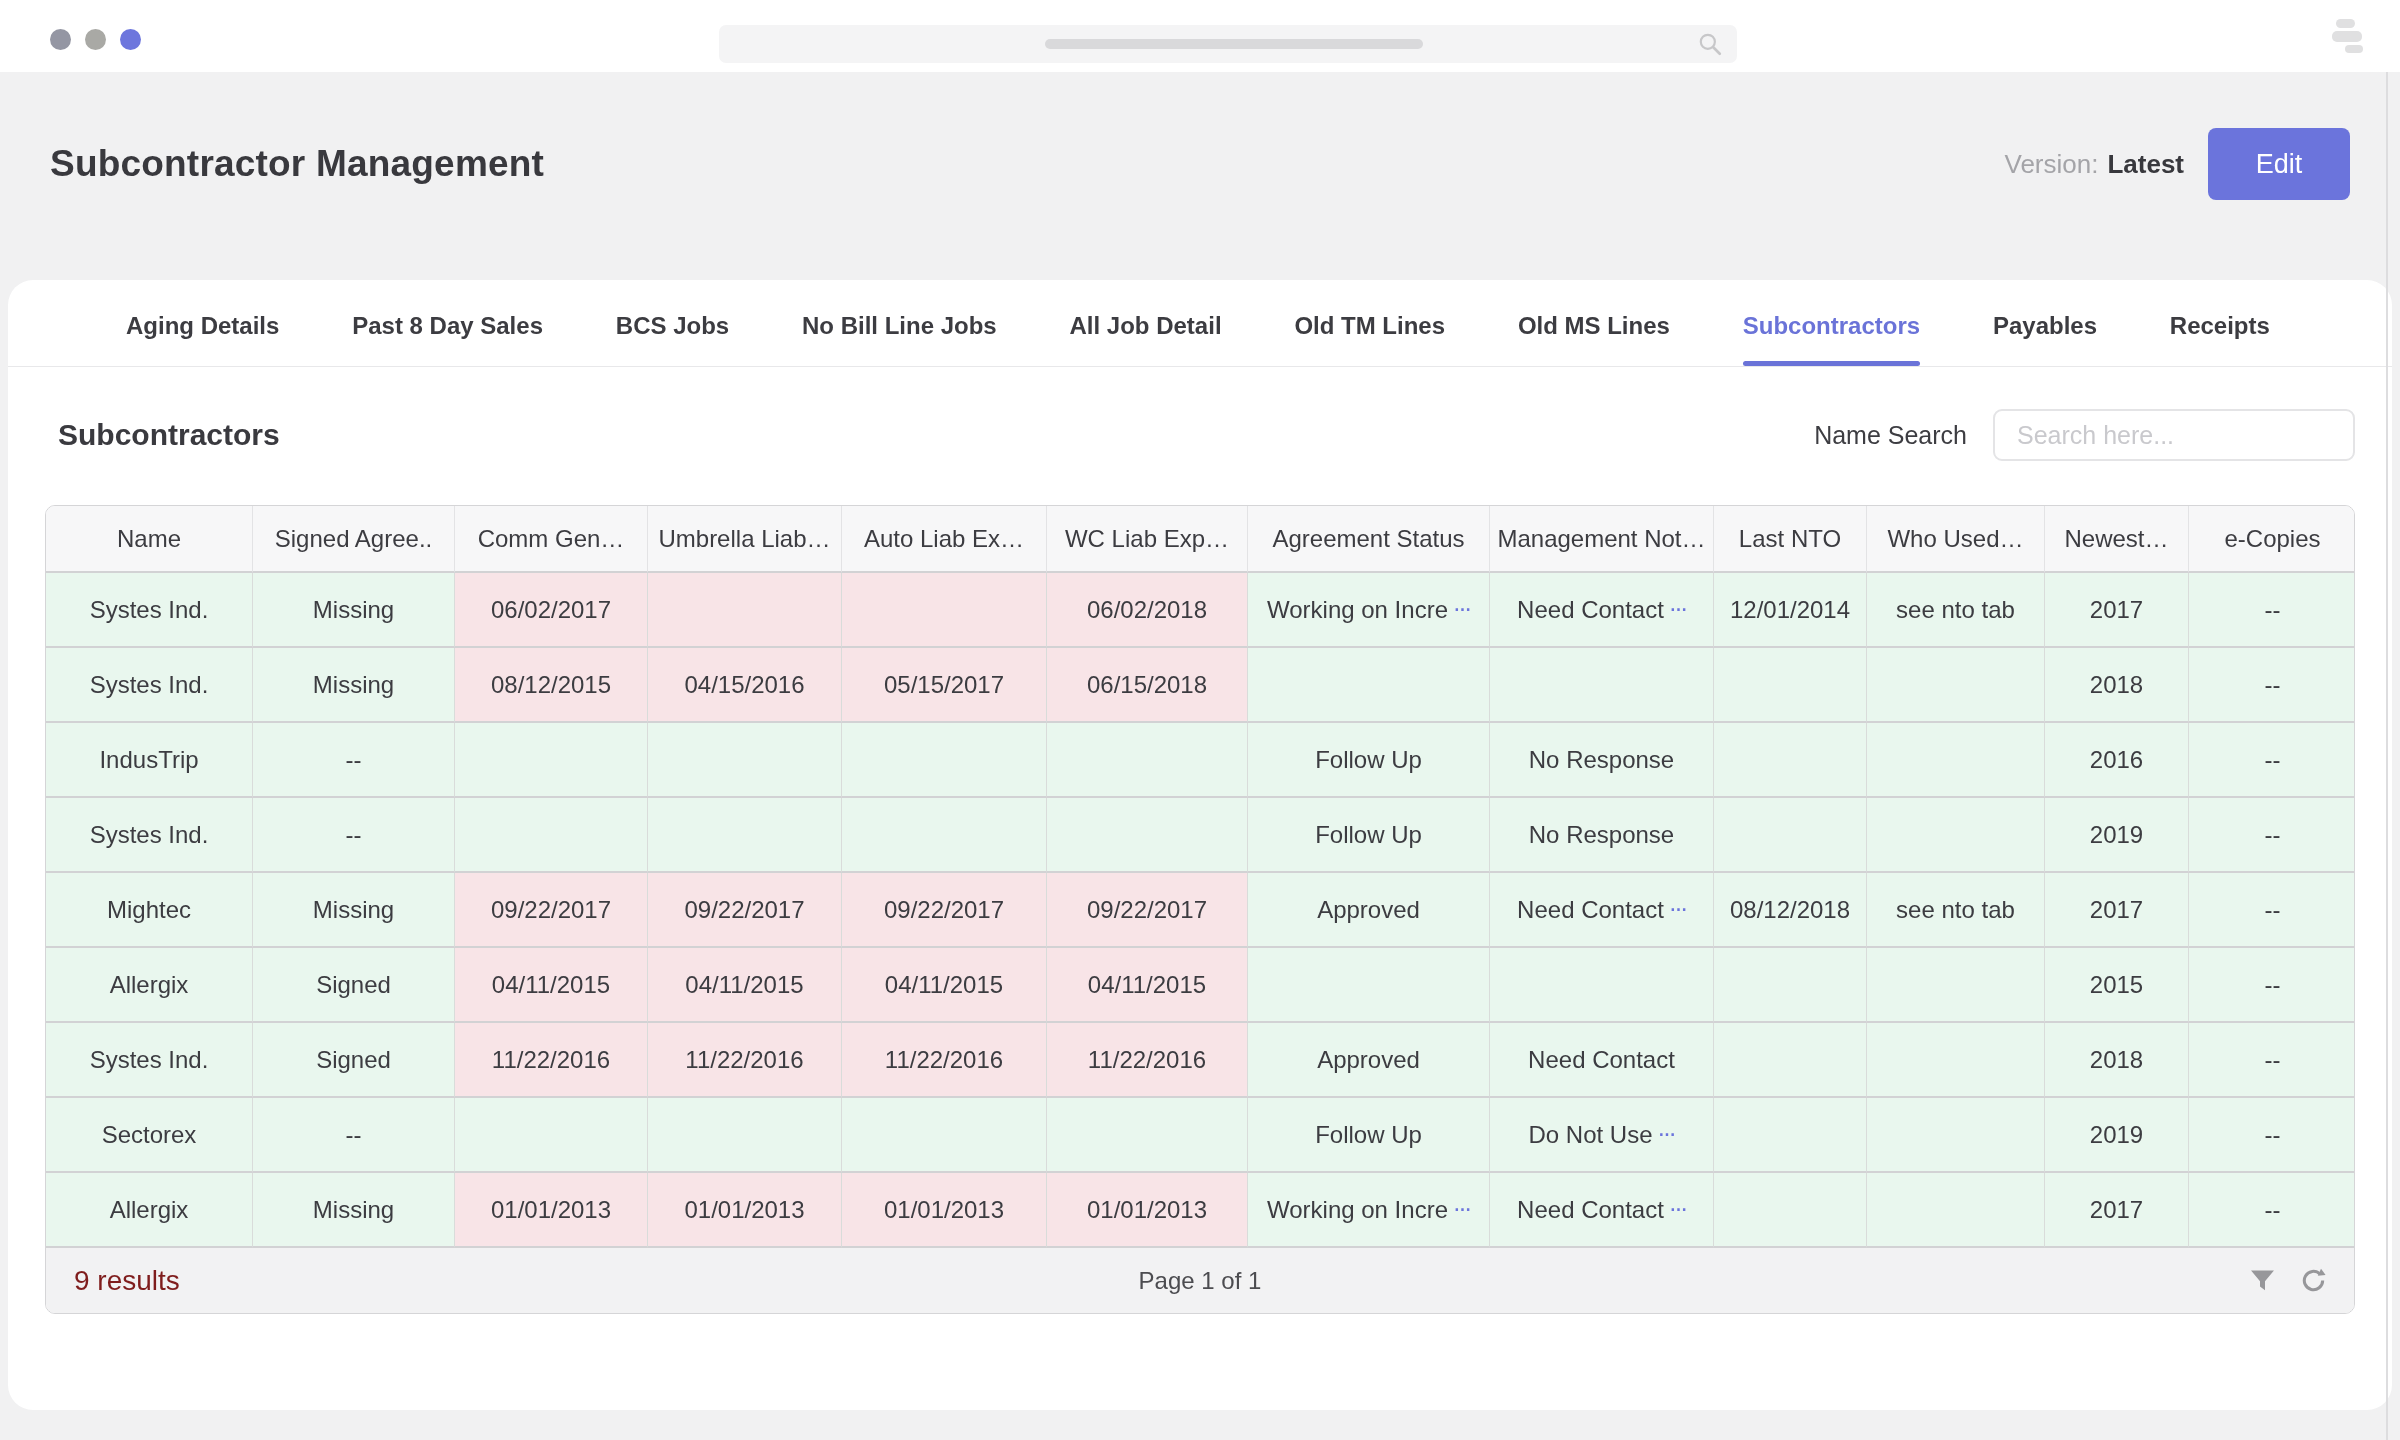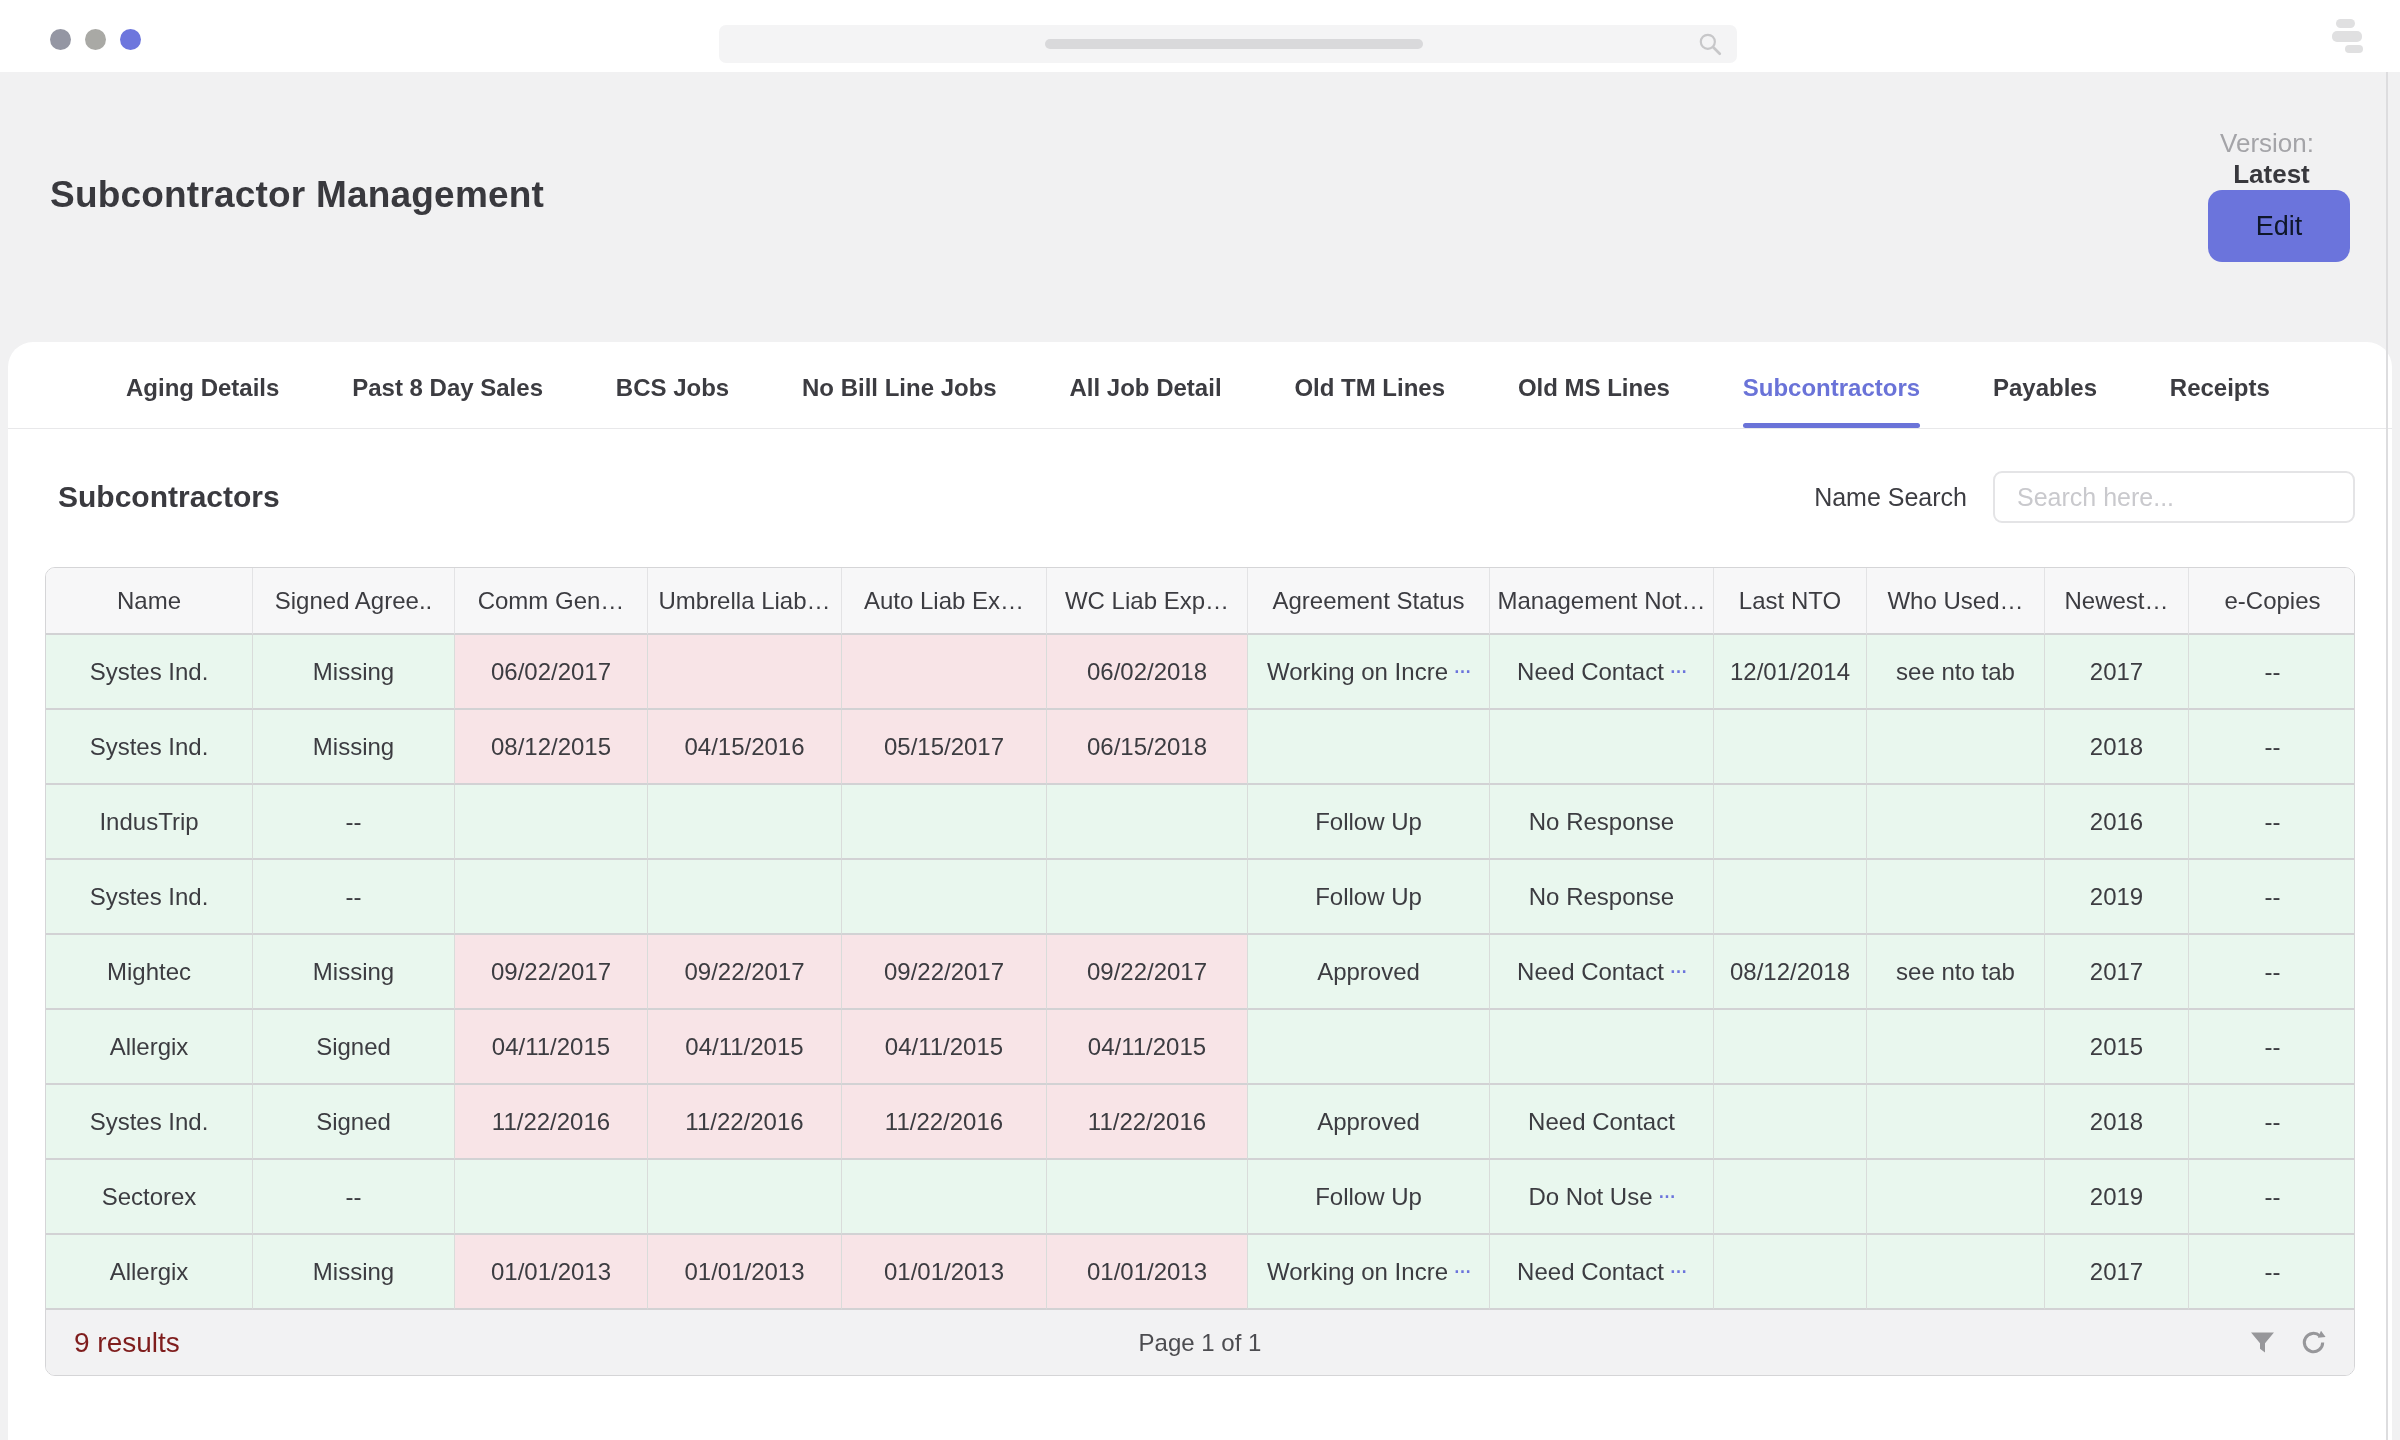--- a/index.html
+++ b/index.html
@@ -32,26 +32,26 @@
   .menu-bar.b2 { left:2px;  top:14px; width:30px; height:11px; }
   .menu-bar.b3 { left:15px; top:28px; width:18px; height:8px; }
 
   
   .page-header {
     display:flex; justify-content:space-between; align-items:center;
     padding:56px 50px 0 50px;
     gap:48px;
   }
   .page-title { font-size:37px; font-weight:600; margin:0; color:#39393e; letter-spacing:0.2px; }
-  .header-right { display:flex; align-items:center;flex-direction:column; }
+  .header-right { display:flex; align-items:center; }
   .version-label { color:#a4a4a8; font-size:26px; }
   .version-value { color:#38383d; font-size:26px; font-weight:600; margin-left:9px; }
   .edit-btn {
     margin-left:24px; width:142px; height:72px;
-    background:#6b74dc; color:#0f172a; border:none; border-radius:14px;
+    background:#6b74dc; color:#ffffff; border:none; border-radius:8px;
     font-size:27px; font-family:"Liberation Sans", sans-serif; cursor:pointer;
   }
 
   
   .card {
     margin:80px 8px 0; background:#ffffff; border-radius:25px;
     height:1130px; position:relative;
   }
   .tabs {
     display:flex; justify-content:space-between; align-items:flex-end;

